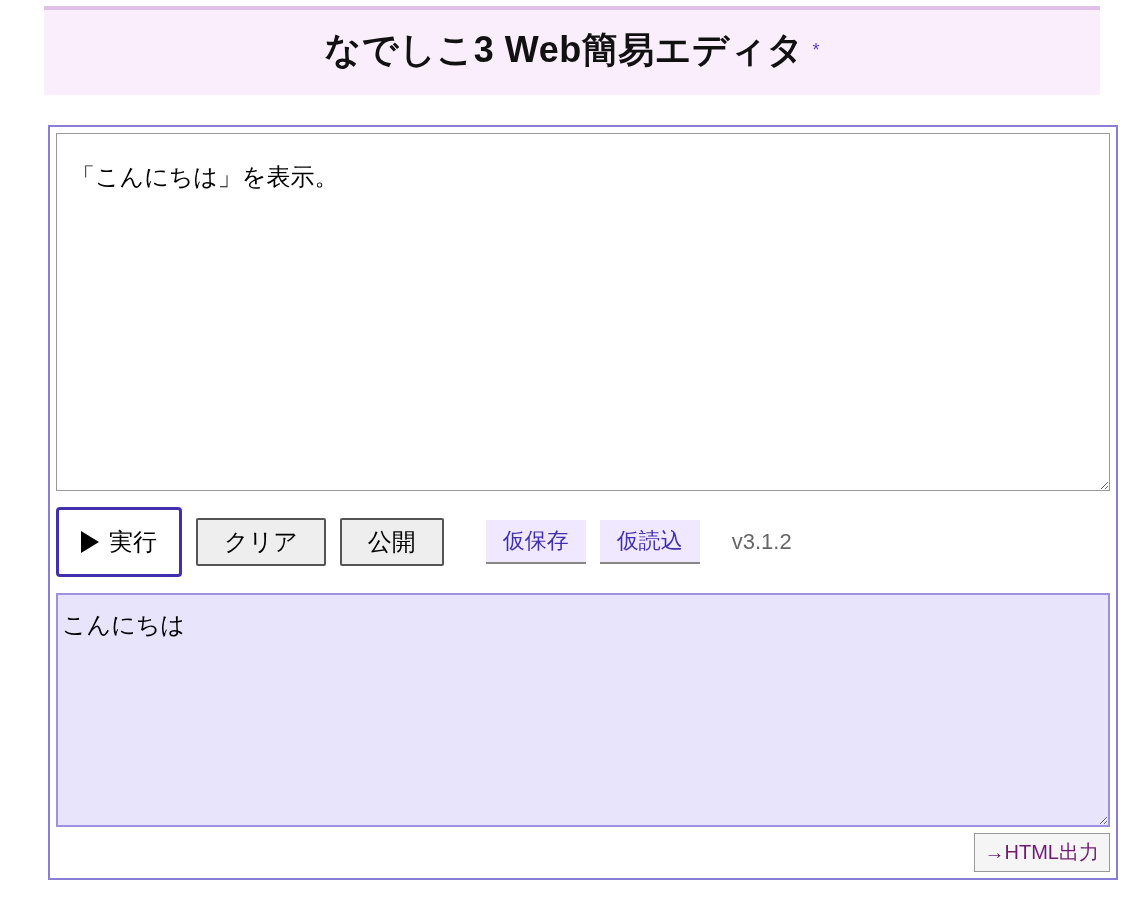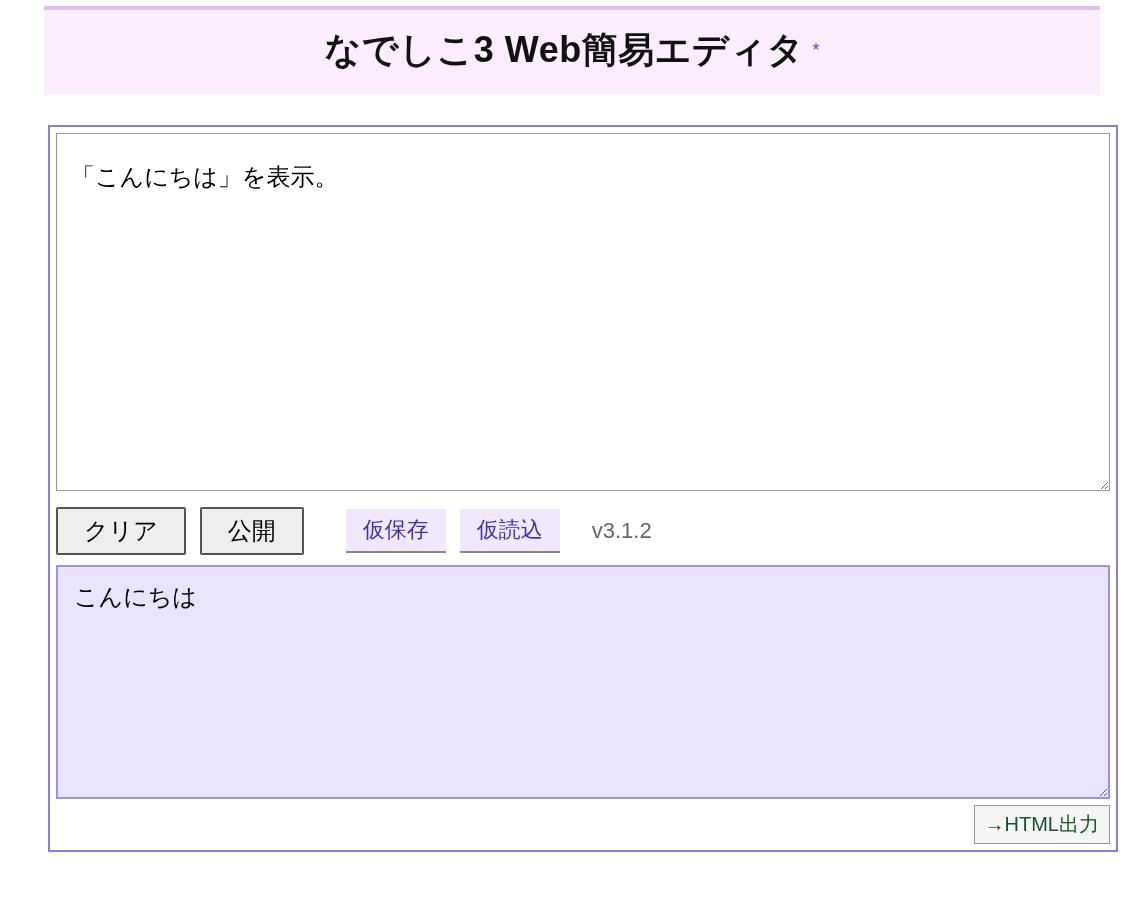--- a/index.html
+++ b/index.html
@@ -92,57 +92,61 @@
       font-family: inherit;
     }
     .version {
       font-size: 22px;
       color: #666;
       margin-left: 18px;
     }
     .output-area {
       width: 100%;
       height: 234px;
-      margin-top: 10px;
+      margin-top: 16px;
       border: 2px solid #a090e0;
       background: #e8e4fb;
-      padding: 14px 16px;
+      padding: 14px 4px;
       font-size: 24px;
       font-family: inherit;
       resize: both;
       outline: none;
     }
     .footer-row {
       display: flex;
       justify-content: flex-end;
       margin-top: 2px;
     }
     .html-export-btn {
       font-family: inherit;
       font-size: 20px;
       background: #f5f5f5;
       border: 1px solid #999;
       padding: 5px 10px;
       cursor: pointer;
-      color: #14532d;
+      color: #701a75;
     }
   </style>
 </head>
 <body>
 
 <div class="header-bar">
   <span class="header-title">なでしこ3 Web簡易エディタ</span>
   <span class="header-asterisk">*</span>
 </div>
 
 <div class="editor-panel">
 
   <textarea class="code-area" style="">「こんにちは」を表示。</textarea>
 
   <div class="toolbar">
+    <button class="btn btn-primary">
+      <span class="play-icon"></span>
+      <span>実行</span>
+    </button>
     <button class="btn">クリア</button>
     <button class="btn">公開</button>
     <span class="spacer-small"></span>
     <button class="link-btn">仮保存</button>
     <button class="link-btn">仮読込</button>
     <span class="version">v3.1.2</span>
   </div>
 
   <textarea class="output-area" style="">こんにちは</textarea>
 

